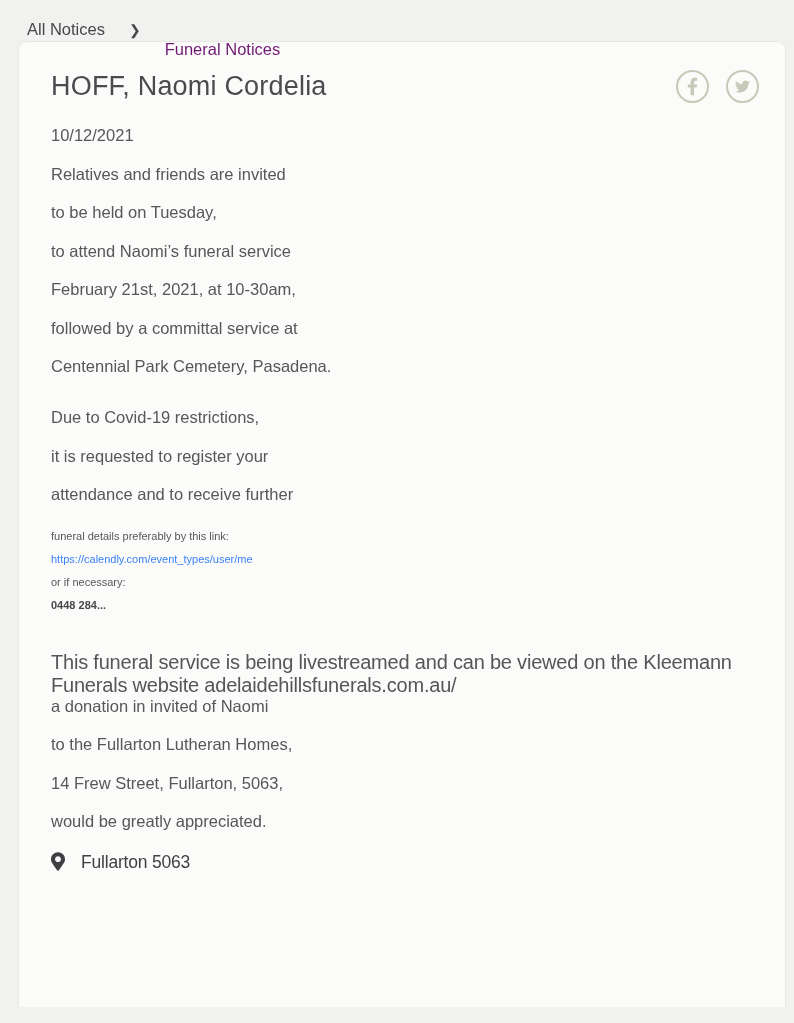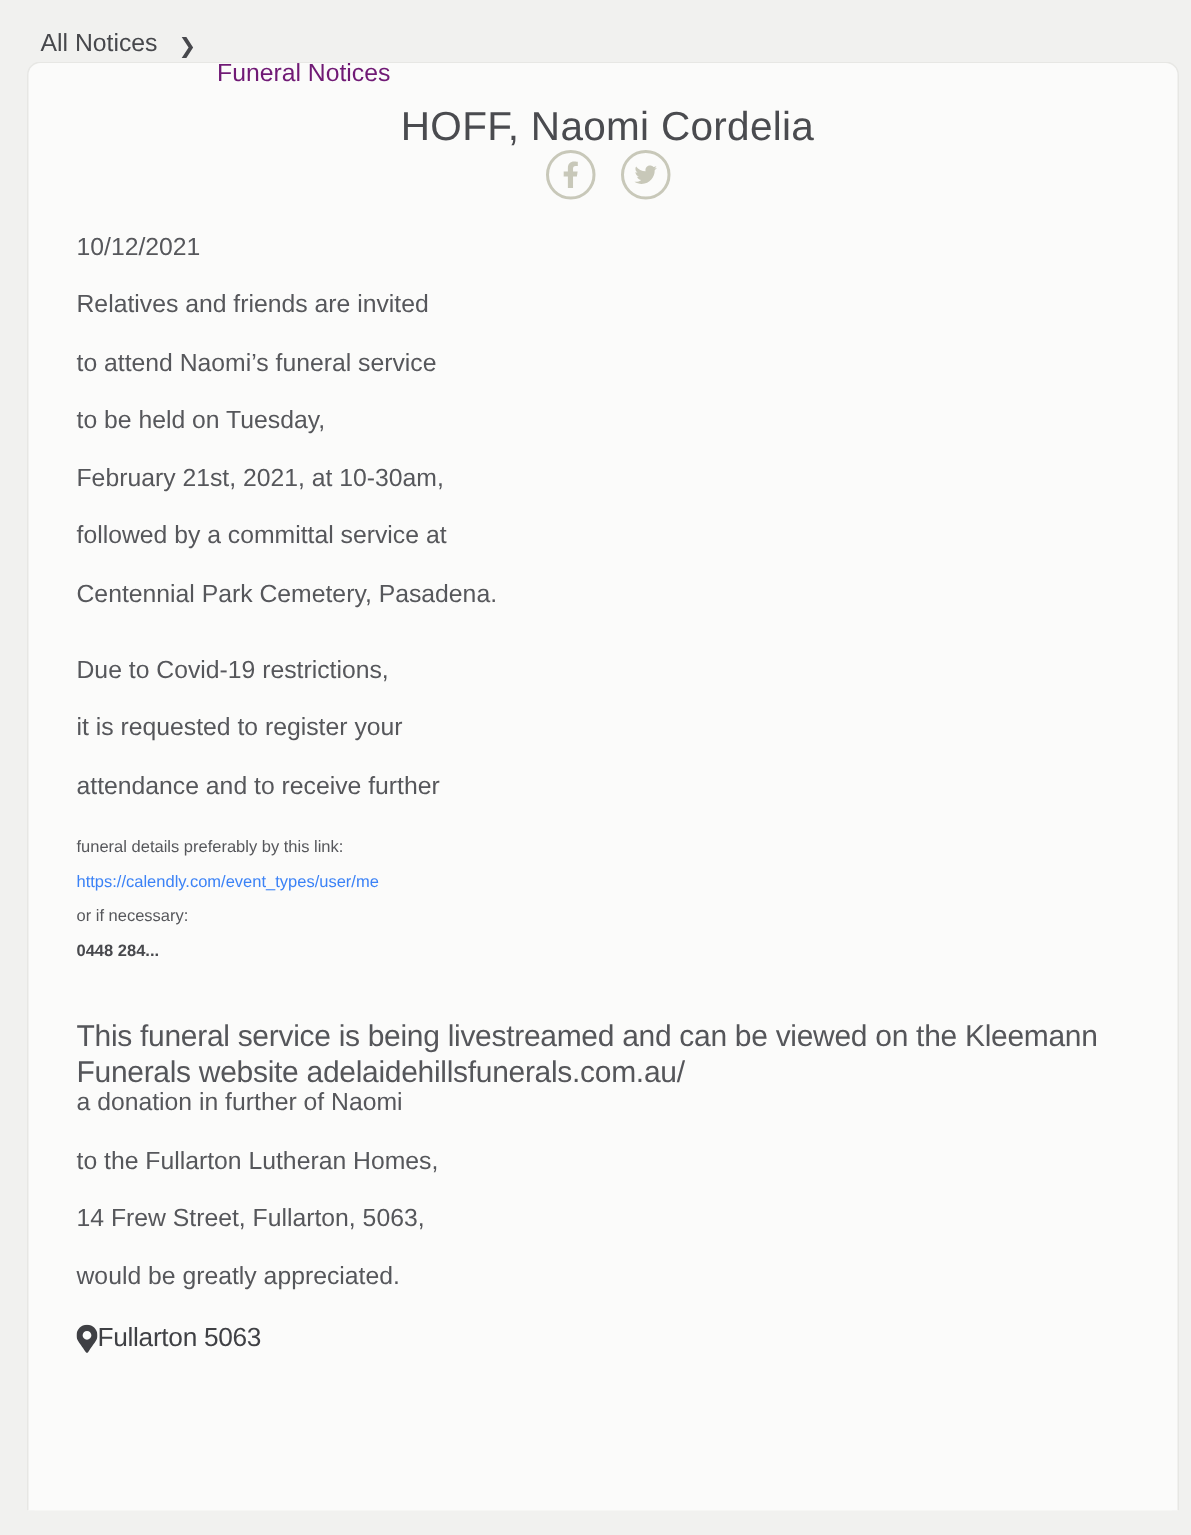--- a/index.html
+++ b/index.html
@@ -10,21 +10,21 @@
     background: #f1f1ef;
     font-family: "Liberation Sans", "DejaVu Sans", sans-serif;
     color: #56575b;
   }
   
   .breadcrumb {
     padding: 17px 0 0 27px;
     font-size: 16.5px;
     display: flex;
     align-items: center;
-    gap: 14px;
+    gap: 24px;
     height: 41px;
   }
   .breadcrumb a { text-decoration: none; cursor: pointer; }
   .crumb-root { color: #47484c; }
   .crumb-sep { color: #47484c; font-size: 14px; font-weight: 700; transform: translateY(1px); }
   .crumb-current { color: #701a75; margin-top: 40px; }
 
   
   .card {
     margin: 0 8px 0 18px;
@@ -33,21 +33,20 @@
     border-bottom: none;
     border-radius: 9px 9px 0 0;
     min-height: 966px;
     padding: 0 26px 30px 32px;
   }
   .card-header {
     display: flex;
     align-items: center;
     justify-content: space-between;
     padding-top: 28px;
-    flex-direction: column;
   }
   .notice-title {
     font-size: 27px;
     font-weight: 500;
     letter-spacing: 0.2px;
     color: #4a4b4f;
     margin: 0;
     line-height: 1.1;
   }
   .social-row { display: flex; gap: 17px; }
@@ -83,21 +82,22 @@
     margin: 34px 0 0 0;
     font-size: 20px;
     line-height: 23.5px;
     letter-spacing: -0.2px;
     color: #55565a;
     max-width: 736px;
   }
   .donation-start { margin-top: 44px; }
   .location-row {
     display: flex;
-    align-items: flex-end;
+    align-items: flex-start;
+    gap: 16px;
     margin-top: 0;
     cursor: pointer;
     width: max-content;
   }
   .location-row svg { fill: #3f4044; }
   .location-label {
     font-size: 17.5px;
     font-weight: 500;
     letter-spacing: -0.2px;
     color: #3f4044;
@@ -127,40 +127,40 @@
           <path d="M459.37 151.716c.325 4.548.325 9.097.325 13.645 0 138.72-105.583 298.558-298.558 298.558-59.452 0-114.68-17.219-161.137-47.106 8.447.974 16.568 1.299 25.34 1.299 49.055 0 94.213-16.568 130.274-44.832-46.132-.975-84.792-31.188-98.112-72.772 6.498.974 12.995 1.624 19.818 1.624 9.421 0 18.843-1.3 27.614-3.573-48.081-9.747-84.143-51.98-84.143-102.985v-1.299c13.969 7.797 30.214 12.67 47.431 13.319-28.264-18.843-46.781-51.005-46.781-87.391 0-19.492 5.197-37.36 14.294-52.954 51.655 63.675 129.3 105.258 216.365 109.807-1.624-7.797-2.599-15.918-2.599-24.04 0-57.828 46.782-104.934 104.934-104.934 30.213 0 57.502 12.67 76.67 33.137 23.715-4.548 46.456-13.32 66.599-25.34-7.798 24.366-24.366 44.833-46.132 57.827 21.117-2.273 41.584-8.122 60.426-16.243-14.292 20.791-32.161 39.308-52.628 54.253z"></path>
         </svg>
       </button>
     </div>
   </div>
 
   <div class="notice-body">
     <p class="line">10/12/2021</p>
 
     <p class="line">Relatives and friends are invited</p>
+    <p class="line">to be held on Tuesday,</p>
     <p class="line">to attend Naomi’s funeral service</p>
-    <p class="line">to be held on Tuesday,</p>
     <p class="line">February 21st, 2021, at 10-30am,</p>
     <p class="line">followed by a committal service at</p>
     <p class="line">Centennial Park Cemetery, Pasadena.</p>
 
     <p class="line block-gap">Due to Covid-19 restrictions,</p>
     <p class="line">it is requested to register your</p>
     <p class="line">attendance and to receive further</p>
 
     <p class="contact-block">
       <span>funeral details preferably by this link:</span><br>
       <a class="calendly-link">https://calendly.com/event_types/user/me</a><br>
       <span>or if necessary:</span><br>
       <span class="phone">0448 284...</span>
     </p>
 
     <p class="livestream">This funeral service is being livestreamed and can be viewed on the Kleemann Funerals website adelaidehillsfunerals.com.au/</p>
 
-    <p class="line">a donation in further of Naomi</p>
+    <p class="line">a donation in invited of Naomi</p>
     <p class="line">to the Fullarton Lutheran Homes,</p>
     <p class="line">14 Frew Street, Fullarton, 5063,</p>
     <p class="line">would be greatly appreciated.</p>
 
     <div class="location-row">
       <svg width="14" height="19" viewBox="0 0 384 512" fill-rule="evenodd">
         <path d="M172.268 501.67C26.97 291.031 0 269.413 0 192 0 85.961 85.961 0 192 0s192 85.961 192 192c0 77.413-26.97 99.031-172.268 309.67-9.535 13.774-29.93 13.773-39.464 0zM192 272c44.183 0 80-35.817 80-80s-35.817-80-80-80-80 35.817-80 80 35.817 80 80 80z"></path>
       </svg>
       <span class="location-label">Fullarton 5063</span>
     </div>

